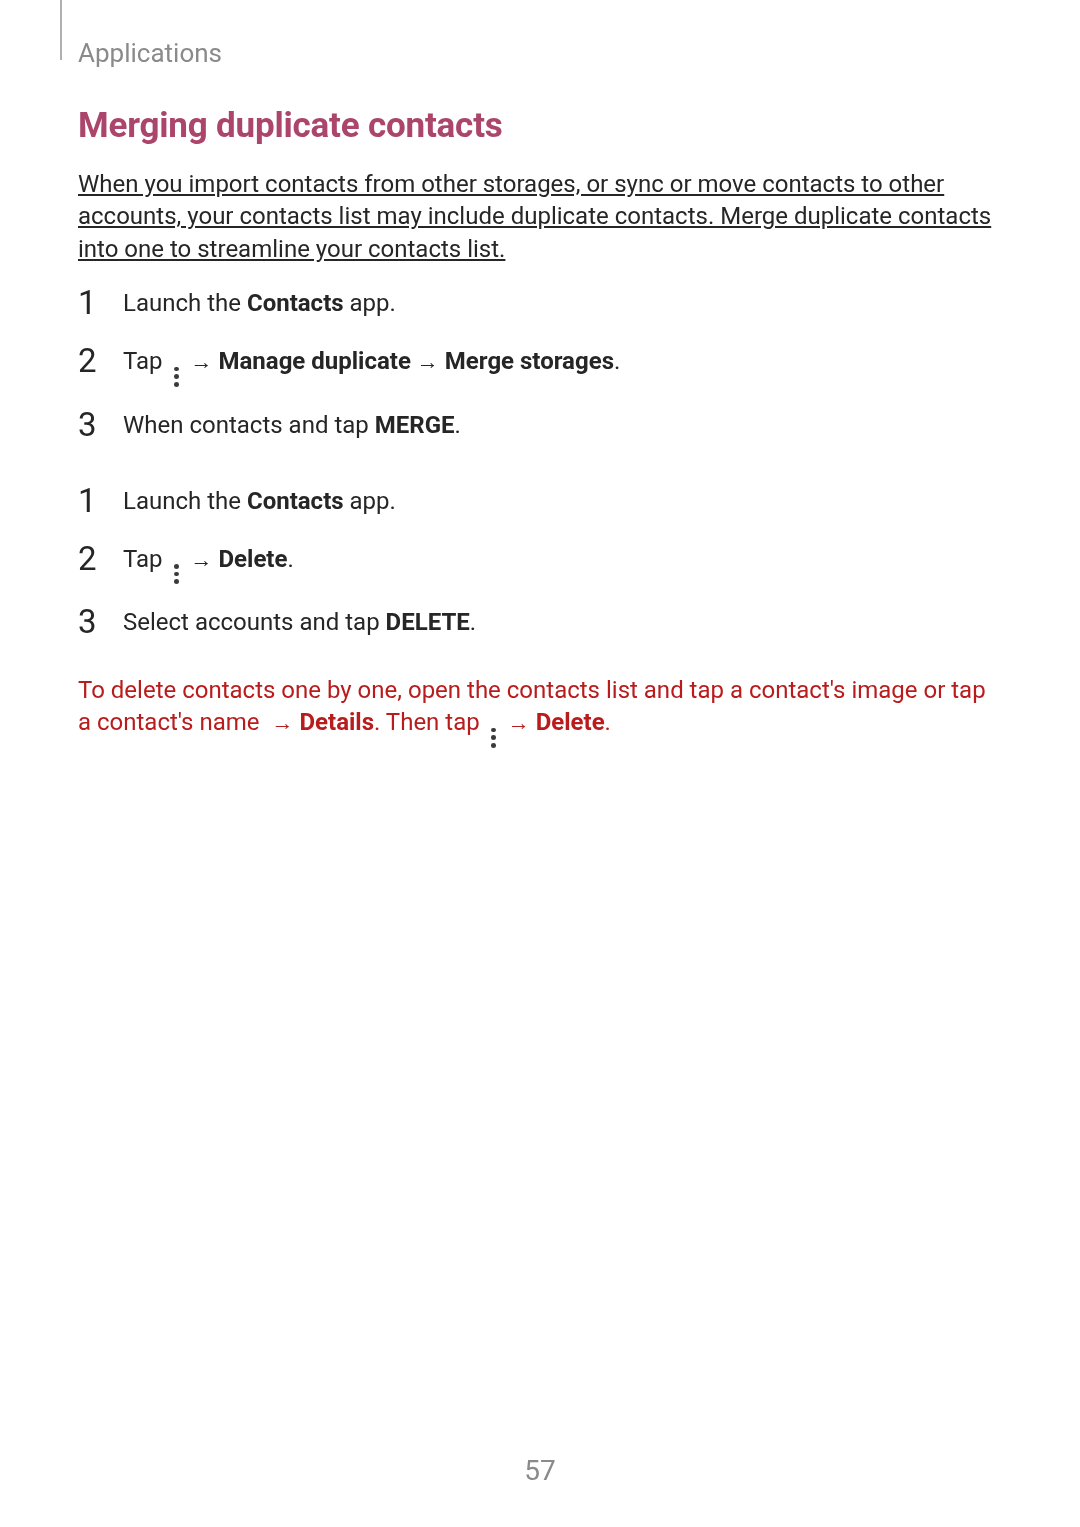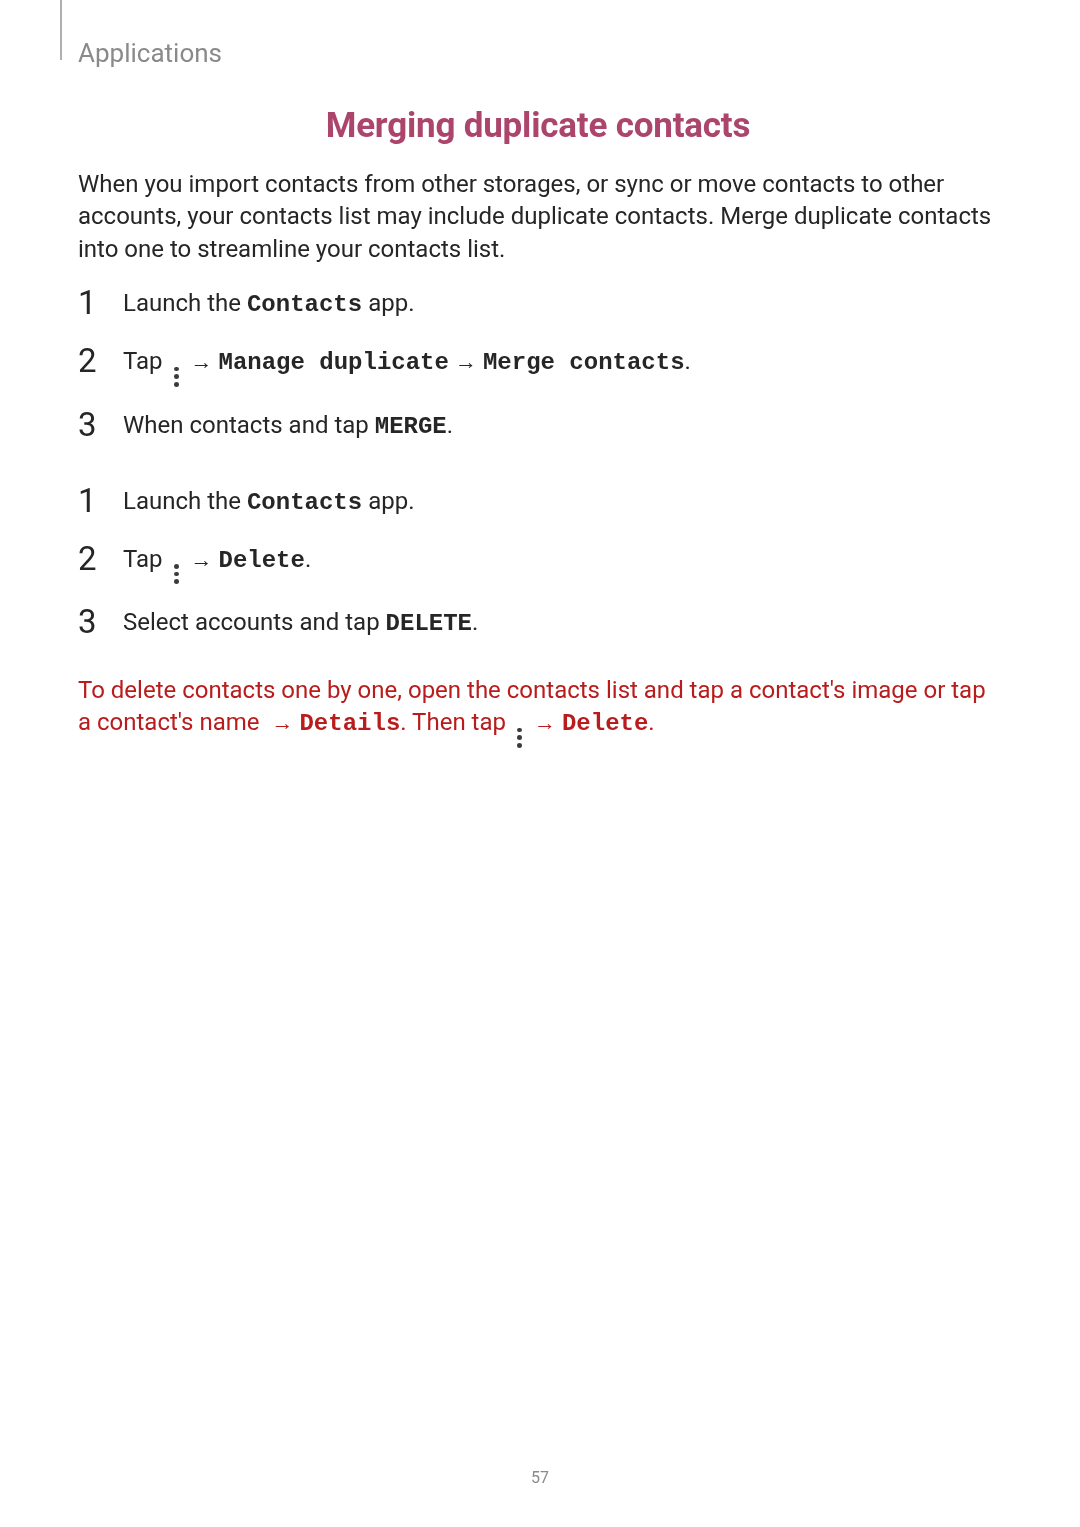--- a/index.html
+++ b/index.html
@@ -36,27 +36,27 @@
       left: 78px;
       top: 105px;
       width: 920px;
     }
     h2.section-title {
       font-size: 35px;
       font-weight: 700;
       color: #ab456b;
       margin-bottom: 22px;
       letter-spacing: -0.2px;
-      text-align: center;
     }
     .intro-para {
       font-size: 24px;
       line-height: 1.35;
       color: #262626;
       margin-bottom: 22px;
+      text-decoration: underline;
     }
     ol.steps {
       list-style: none;
       counter-reset: step;
       margin-bottom: 40px;
     }
     ol.steps > li {
       counter-increment: step;
       position: relative;
       padding-left: 45px;
@@ -75,21 +75,20 @@
       font-size: 33px;
       font-weight: 400;
       color: #262626;
       font-family: -apple-system, "Segoe UI", Roboto, Arial, sans-serif;
     }
     .step-content {
       display: inline;
     }
     .bold {
       font-weight: 700;
-      font-family: Liberation Mono, monospace;
     }
     .arrow {
       display: inline-block;
       margin: 0 6px;
       font-size: 22px;
       vertical-align: baseline;
     }
     .more-icon {
       display: inline-flex;
       flex-direction: column;
@@ -112,21 +111,21 @@
       line-height: 1.35;
       color: #b91c1c;
       margin-top: -8px;
     }
     .page-num {
       position: absolute;
       left: 0;
       right: 0;
       bottom: 40px;
       text-align: center;
-      font-size: 16px;
+      font-size: 28px;
       color: #8a8a8a;
     }
   </style>
 </head>
 <body>
 
 <div class="page-rule"></div>
 <div class="header-label">Applications</div>
 
 <div class="content">
@@ -140,21 +139,21 @@
       <span class="step-content">
         <span>Launch the </span><span class="bold">Contacts</span><span> app.</span>
       </span>
     </li>
     <li>
       <span class="step-content">
         <span>Tap </span><span class="more-icon">
             <span class="dot"></span>
             <span class="dot"></span>
             <span class="dot"></span>
-          </span><span class="arrow">→</span><span class="bold">Manage duplicate</span><span class="arrow">→</span><span class="bold">Merge contacts</span><span>.</span>
+          </span><span class="arrow">→</span><span class="bold">Manage duplicate</span><span class="arrow">→</span><span class="bold">Merge storages</span><span>.</span>
       </span>
     </li>
     <li>
       <span class="step-content">
         <span>When contacts and tap </span><span class="bold">MERGE</span><span>.</span>
       </span>
     </li>
   </ol>
 
 

